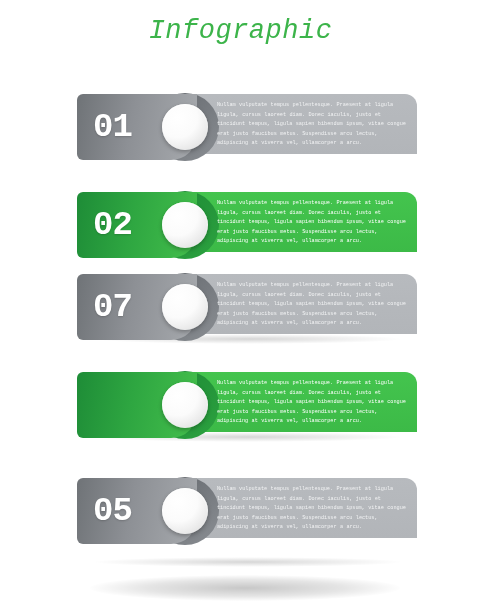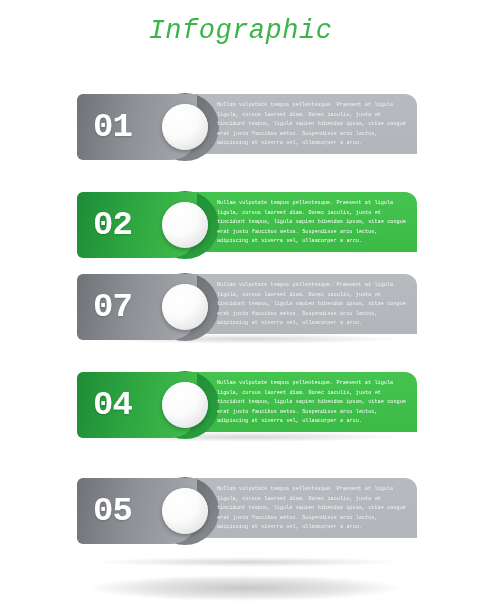--- a/index.html
+++ b/index.html
@@ -149,21 +149,20 @@
         <div class="knob"></div>
         <div class="block"></div>
         <div class="num">07</div>
         <div class="circle"></div>
         <div class="btext">Nullam vulputate tempus pellentesque. Praesent at ligula ligula, cursus laoreet diam. Donec iaculis, justo et tincidunt tempus, ligula sapien bibendum ipsum, vitae congue erat justo faucibus metus. Suspendisse arcu lectus, adipiscing at viverra vel, ullamcorper a arcu.</div>
       </div>
       <div class="row green" style="top: 372px;">
         <div class="panel"></div>
         <div class="knob"></div>
         <div class="block"></div>
-        <div class="num">04</div>
         <div class="circle"></div>
         <div class="btext">Nullam vulputate tempus pellentesque. Praesent at ligula ligula, cursus laoreet diam. Donec iaculis, justo et tincidunt tempus, ligula sapien bibendum ipsum, vitae congue erat justo faucibus metus. Suspendisse arcu lectus, adipiscing at viverra vel, ullamcorper a arcu.</div>
       </div>
       <div class="row gray" style="top: 478px;">
         <div class="panel"></div>
         <div class="knob"></div>
         <div class="block"></div>
         <div class="num">05</div>
         <div class="circle"></div>
         <div class="btext">Nullam vulputate tempus pellentesque. Praesent at ligula ligula, cursus laoreet diam. Donec iaculis, justo et tincidunt tempus, ligula sapien bibendum ipsum, vitae congue erat justo faucibus metus. Suspendisse arcu lectus, adipiscing at viverra vel, ullamcorper a arcu.</div>

